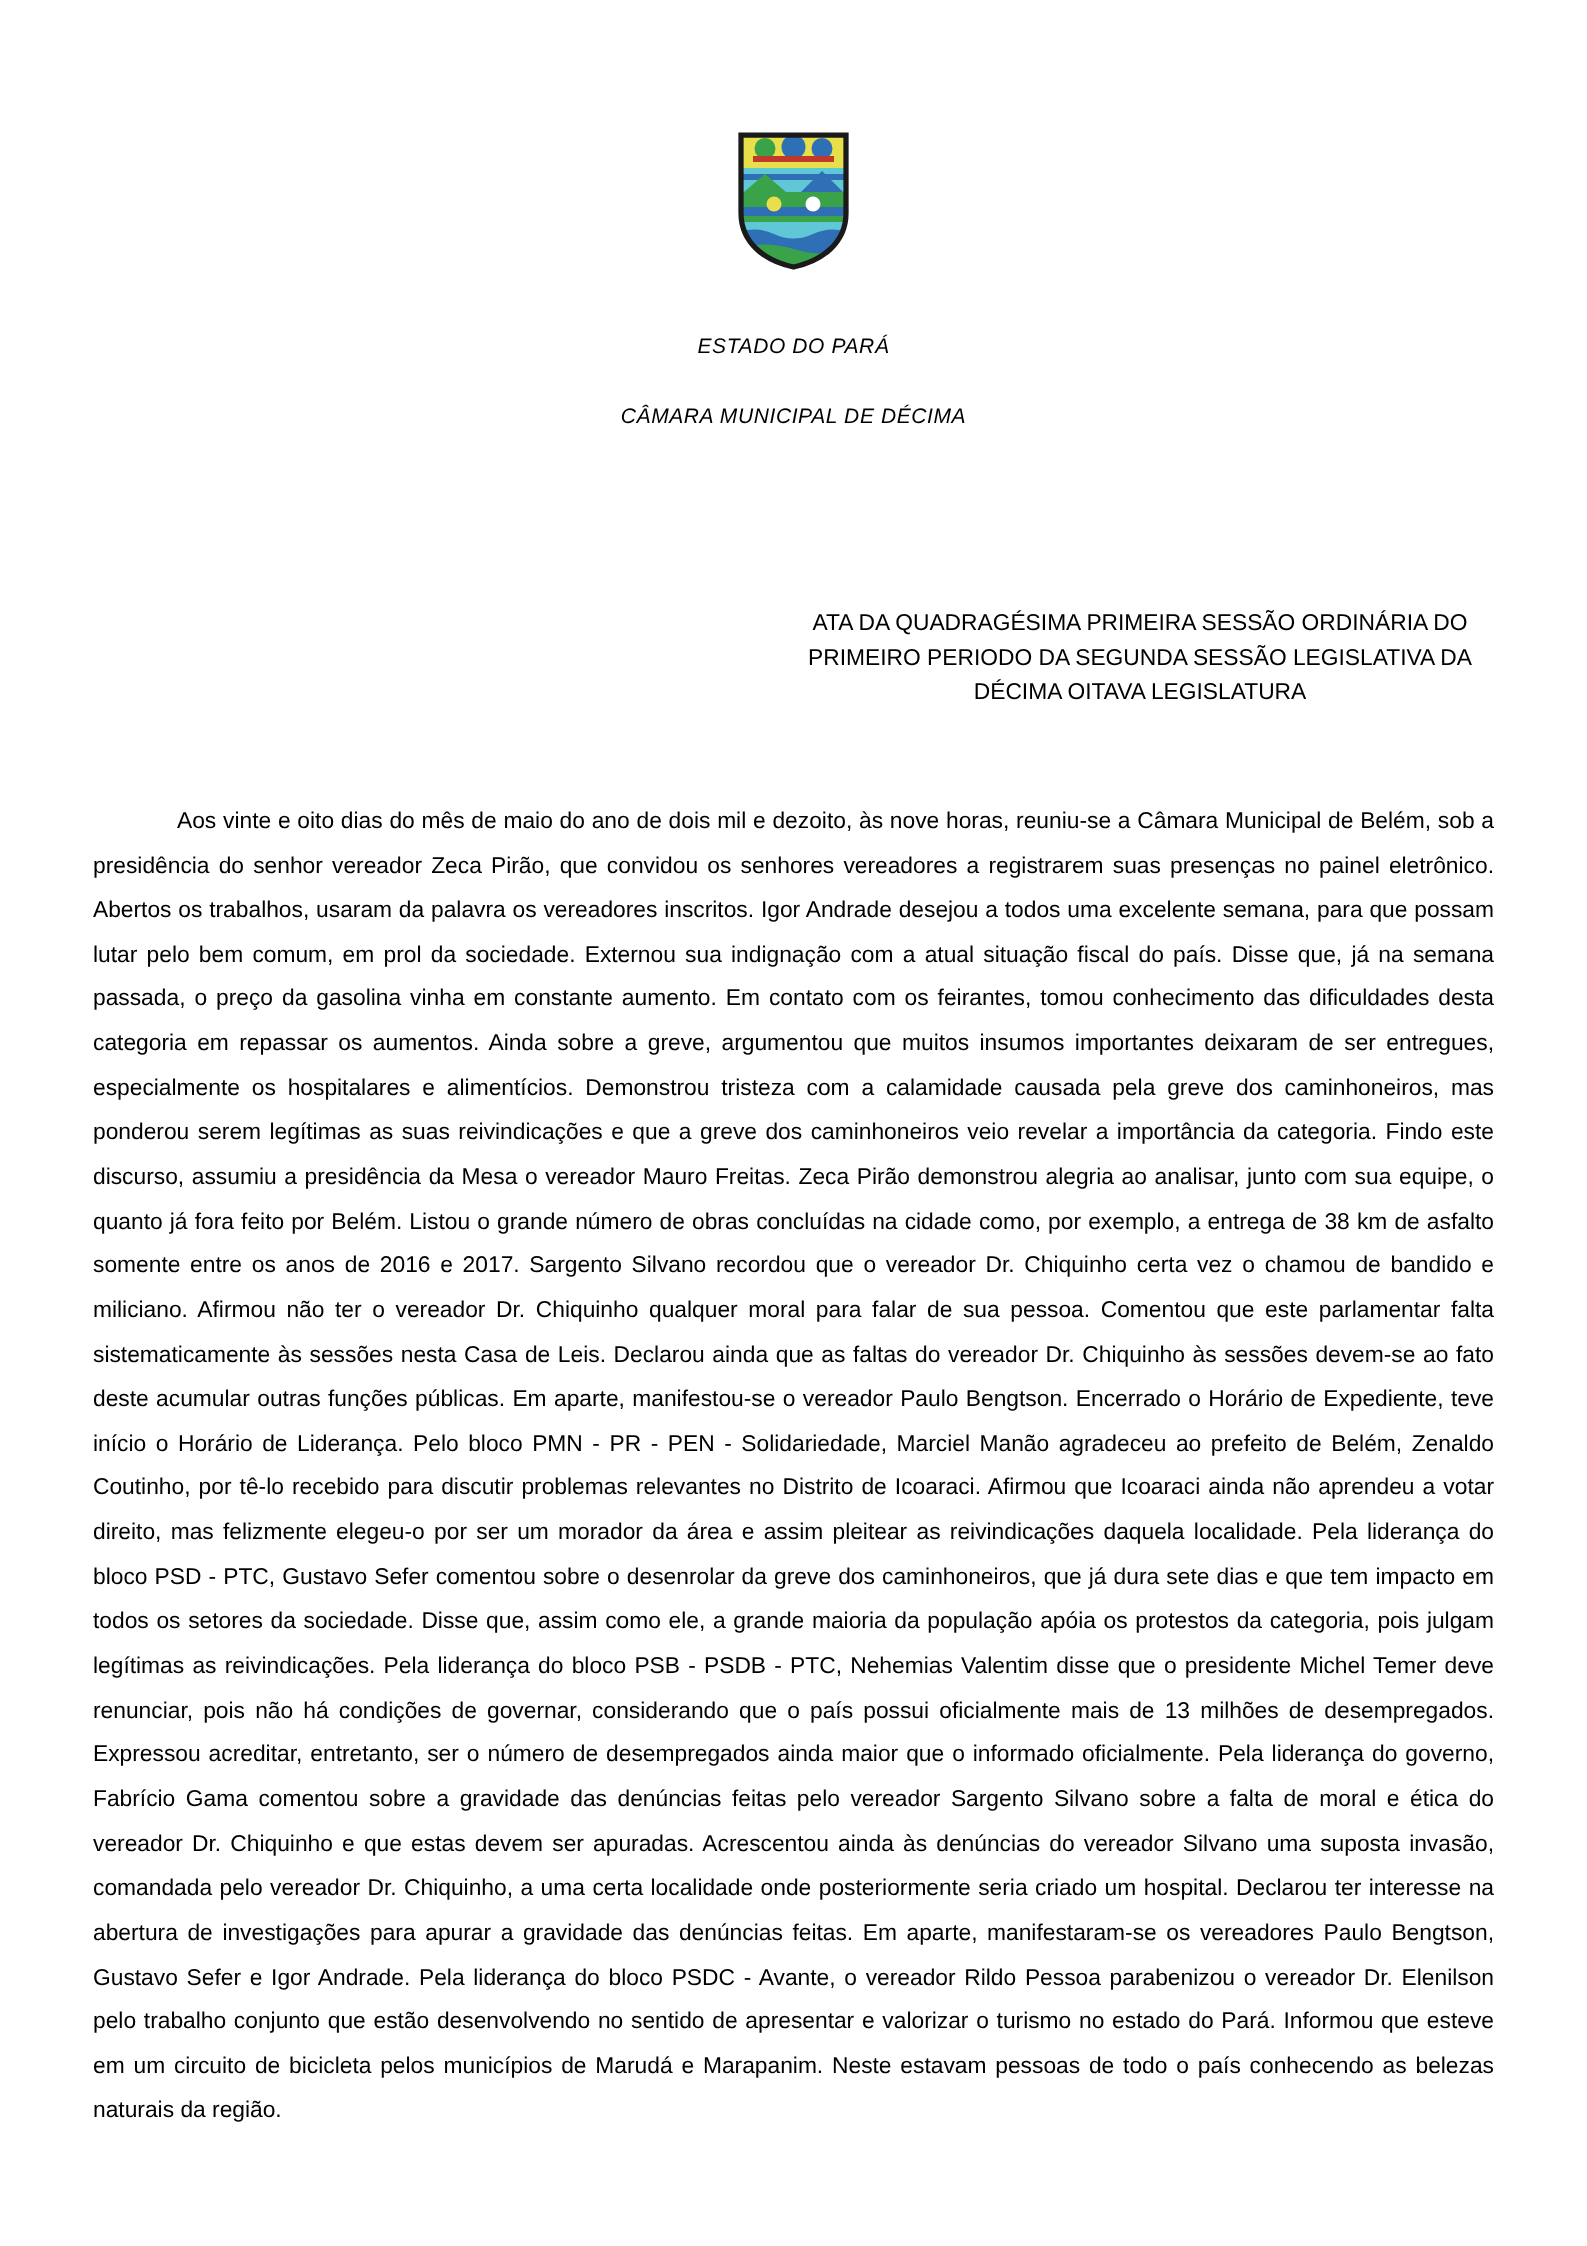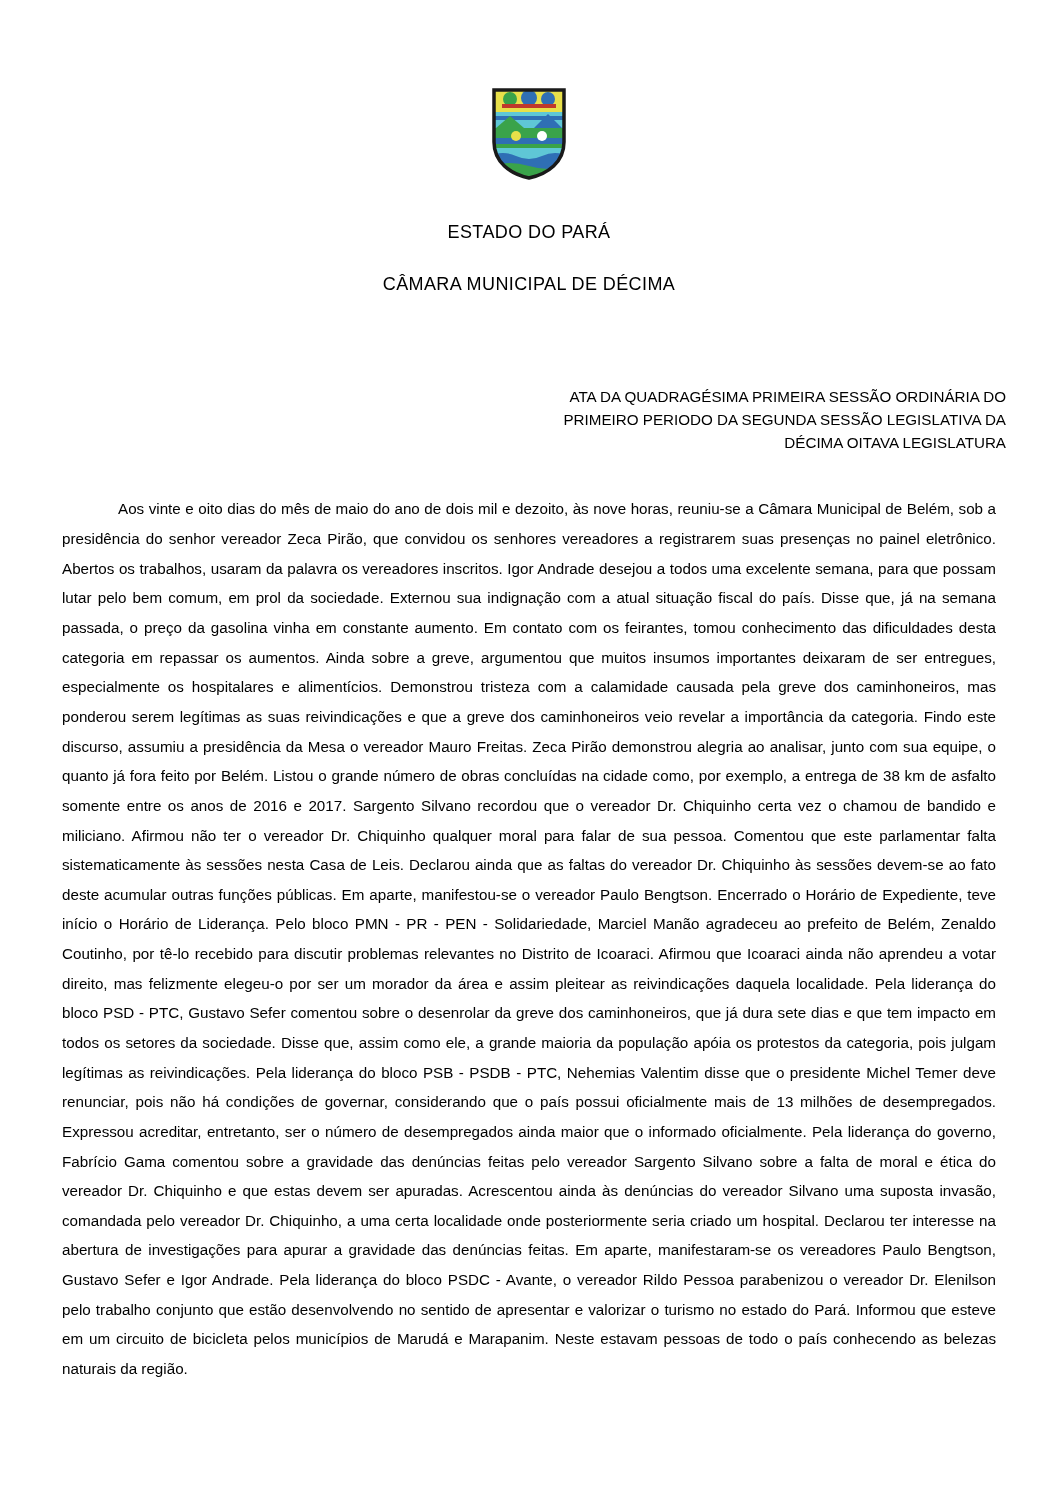--- a/index.html
+++ b/index.html
@@ -35,39 +35,40 @@
     height: 96px;
     position: relative;
   }
   .crest svg { display: block; }
 
   
   .header-block {
     text-align: center;
   }
   .header-line {
-    font-size: 18px;
+    font-size: 14px;
     letter-spacing: 0.4px;
     line-height: 1.2;
+    font-style: italic;
   }
   .header-line.first { margin-bottom: 30px; }
 
   
   .title-block {
-    margin-top: 90px;
+    margin-top: 118px;
     margin-left: 452px;
     width: 492px;
     font-size: 15.2px;
     line-height: 1.52;
-    text-align: right;
+    text-align: center;
   }
 
   
   .body-block {
-    margin-top: 40px;
+    margin-top: 60px;
     font-size: 15.2px;
     line-height: 1.95;
     text-align: justify;
     text-justify: inter-word;
   }
   .body-block p {
     margin: 0;
     text-indent: 56px;
   }
 </style>

